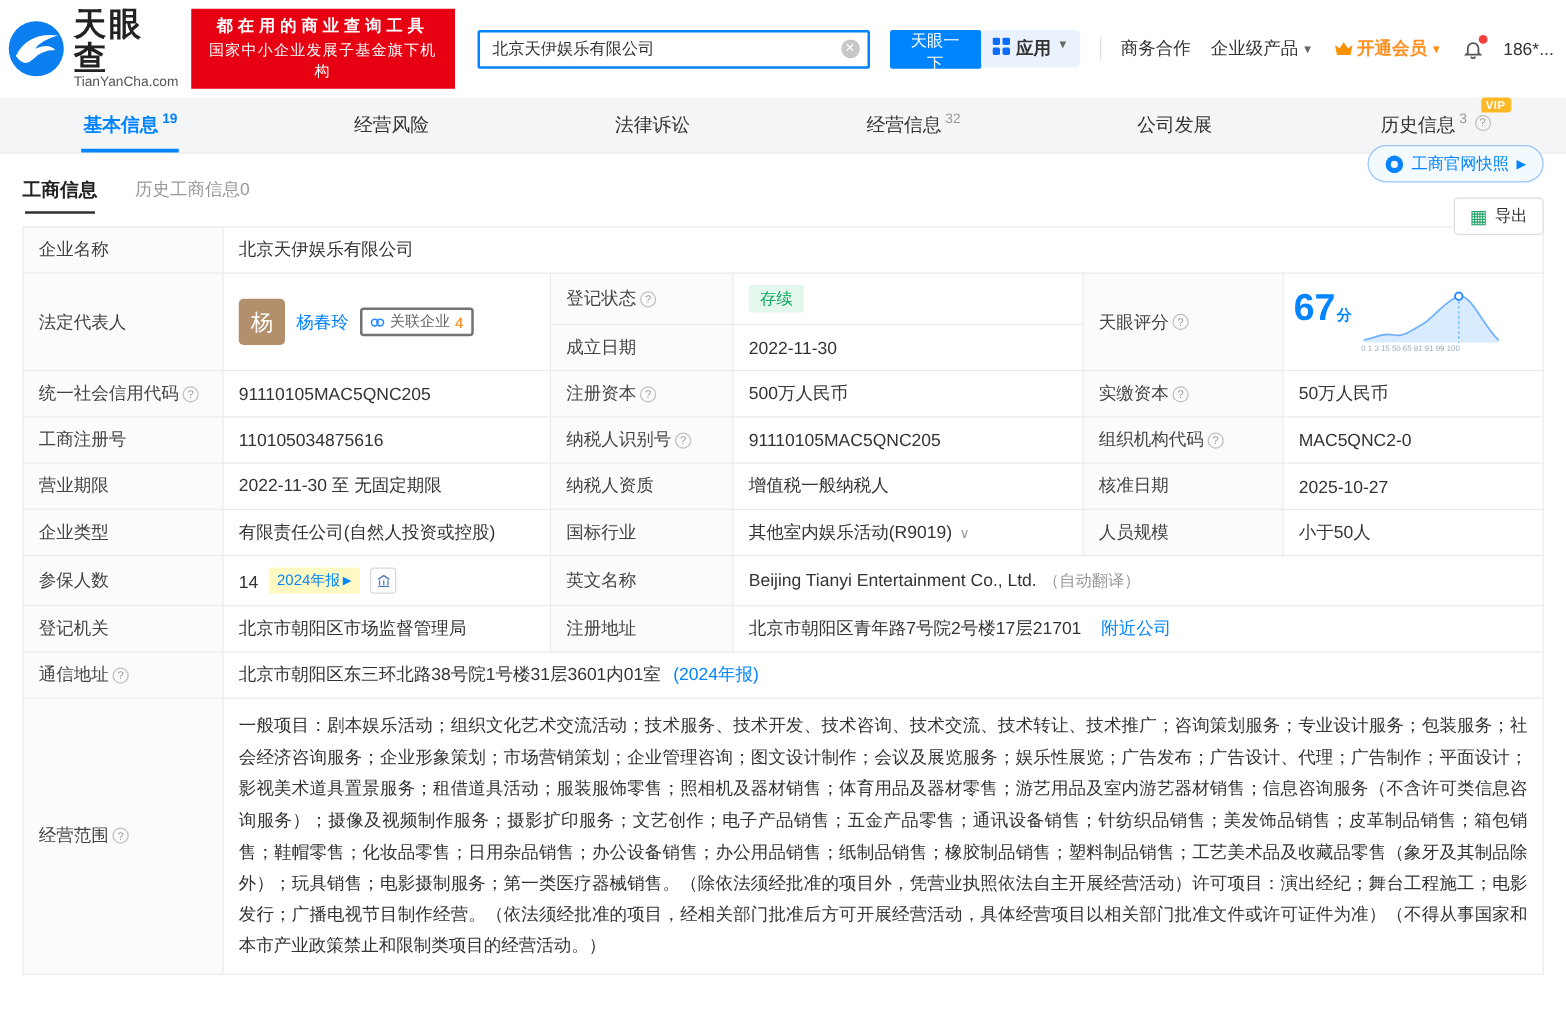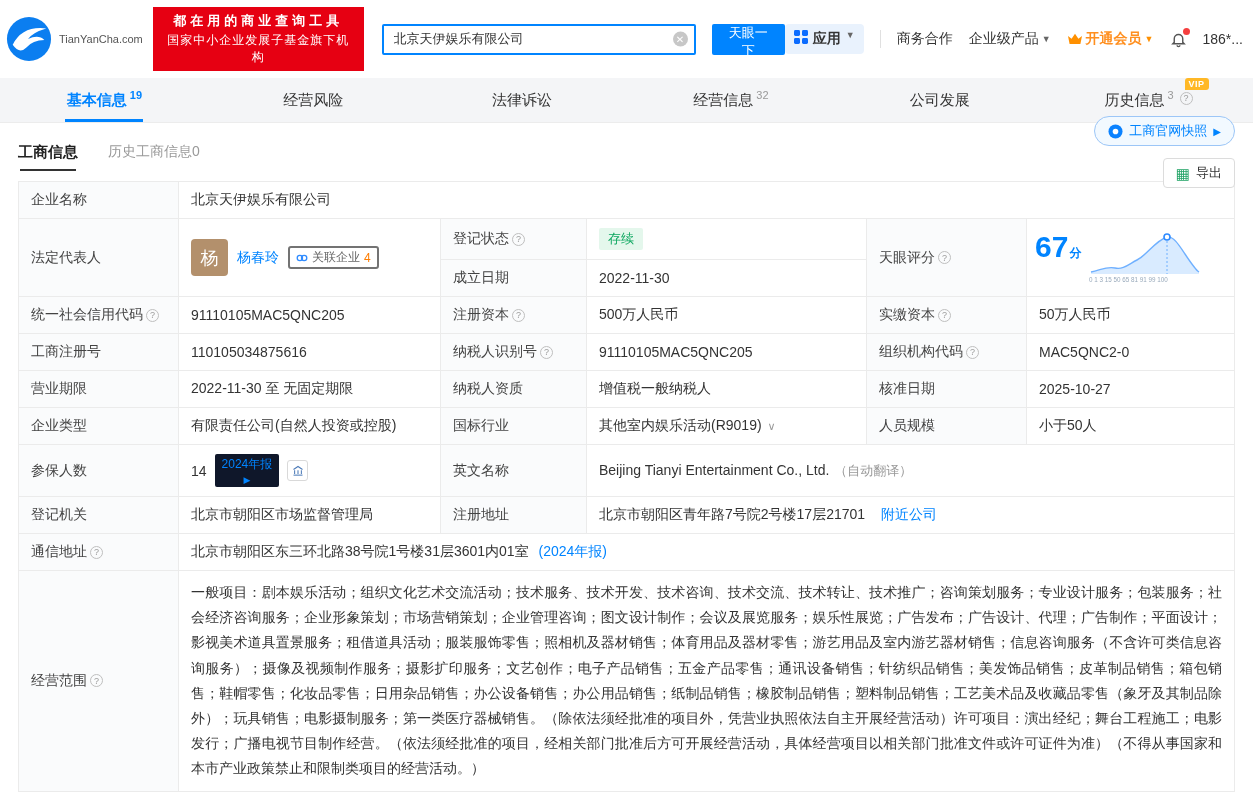--- a/index.html
+++ b/index.html
@@ -75,40 +75,41 @@
   .avatar { width:37px; height:37px; flex:0 0 37px; border-radius:4px; background:#b3906c; color:#fff; font-size:18px; display:flex; align-items:center; justify-content:center; }
   .rel-tag { display:inline-flex; align-items:center; gap:4px; border:2px solid #737373; border-radius:3px; padding:1px 6px; font-size:12px; color:#666; cursor:pointer; }
   .rel-count { color:#ff7d00; font-style:normal; }
   .score-cell { padding:4px 8px !important; }
   .score-wrap { display:flex; align-items:flex-start; gap:8px; cursor:pointer; }
   .score-num { color:#0084ff; font-weight:bold; font-size:30px; line-height:1; }
   .score-unit { font-size:12px; font-weight:bold; margin-left:1px; }
   .score-chart { display:flex; flex-direction:column; }
   .score-axis { font-size:7px; color:#9ab; letter-spacing:0; transform:scale(0.9); transform-origin:left; white-space:nowrap; }
   .insured-wrap { display:flex; align-items:center; gap:8px; }
-  .report-tag { display:inline-flex; align-items:center; gap:2px; background:#0f172a; color:#0084ff; font-size:12px; padding:2px 7px; border-radius:2px; cursor:pointer;flex-direction:column; }
+  .report-tag { display:inline-flex; align-items:center; gap:2px; background:#fef9c3; color:#0084ff; font-size:12px; padding:2px 7px; border-radius:2px; cursor:pointer; }
   .icon-box { display:inline-flex; align-items:center; justify-content:center; width:21px; height:21px; border:1px solid #d9d9d9; border-radius:3px; cursor:pointer; }
   .gray-note { color:#999; margin-left:5px; font-size:13px; }
   .industry-caret { color:#999; font-size:11px; margin-left:6px; cursor:pointer; }
   .scope-text { line-height:1.8; text-align:justify; }
   .ml12 { margin-left:12px; }
   .ml6 { margin-left:6px; }
 </style>
 </head>
 <body>
 
 <header class="topbar">
   <div class="logo">
     <span class="logo-icon">
       <svg viewBox="0 0 48 48" width="46" height="46">
           <circle cx="24" cy="24" r="23" fill="#0b7ef0"></circle>
           <path d="M7 30 Q17 10 42 13 Q28 17 23 24 Q34 19 40 25 Q28 25 21 33 Q14 40 7 30Z" fill="#fff"></path>
         </svg>
     </span>
     <span class="logo-text">
+      <div class="logo-cn">天眼查</div>
       <div class="logo-en">TianYanCha.com</div>
     </span>
   </div>
 
   <div class="slogan">
     <div class="slogan-l1">都在用的商业查询工具</div>
     <div class="slogan-l2">国家中小企业发展子基金旗下机构</div>
   </div>
 
   <div class="search-block">

